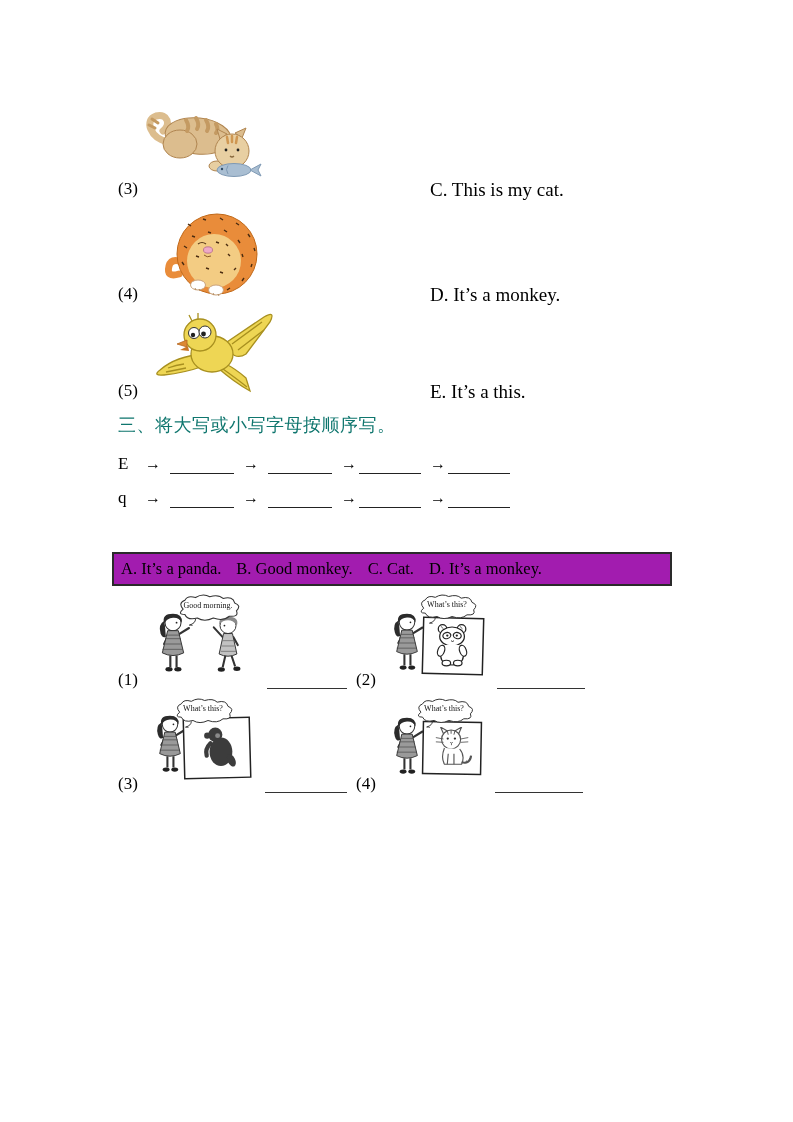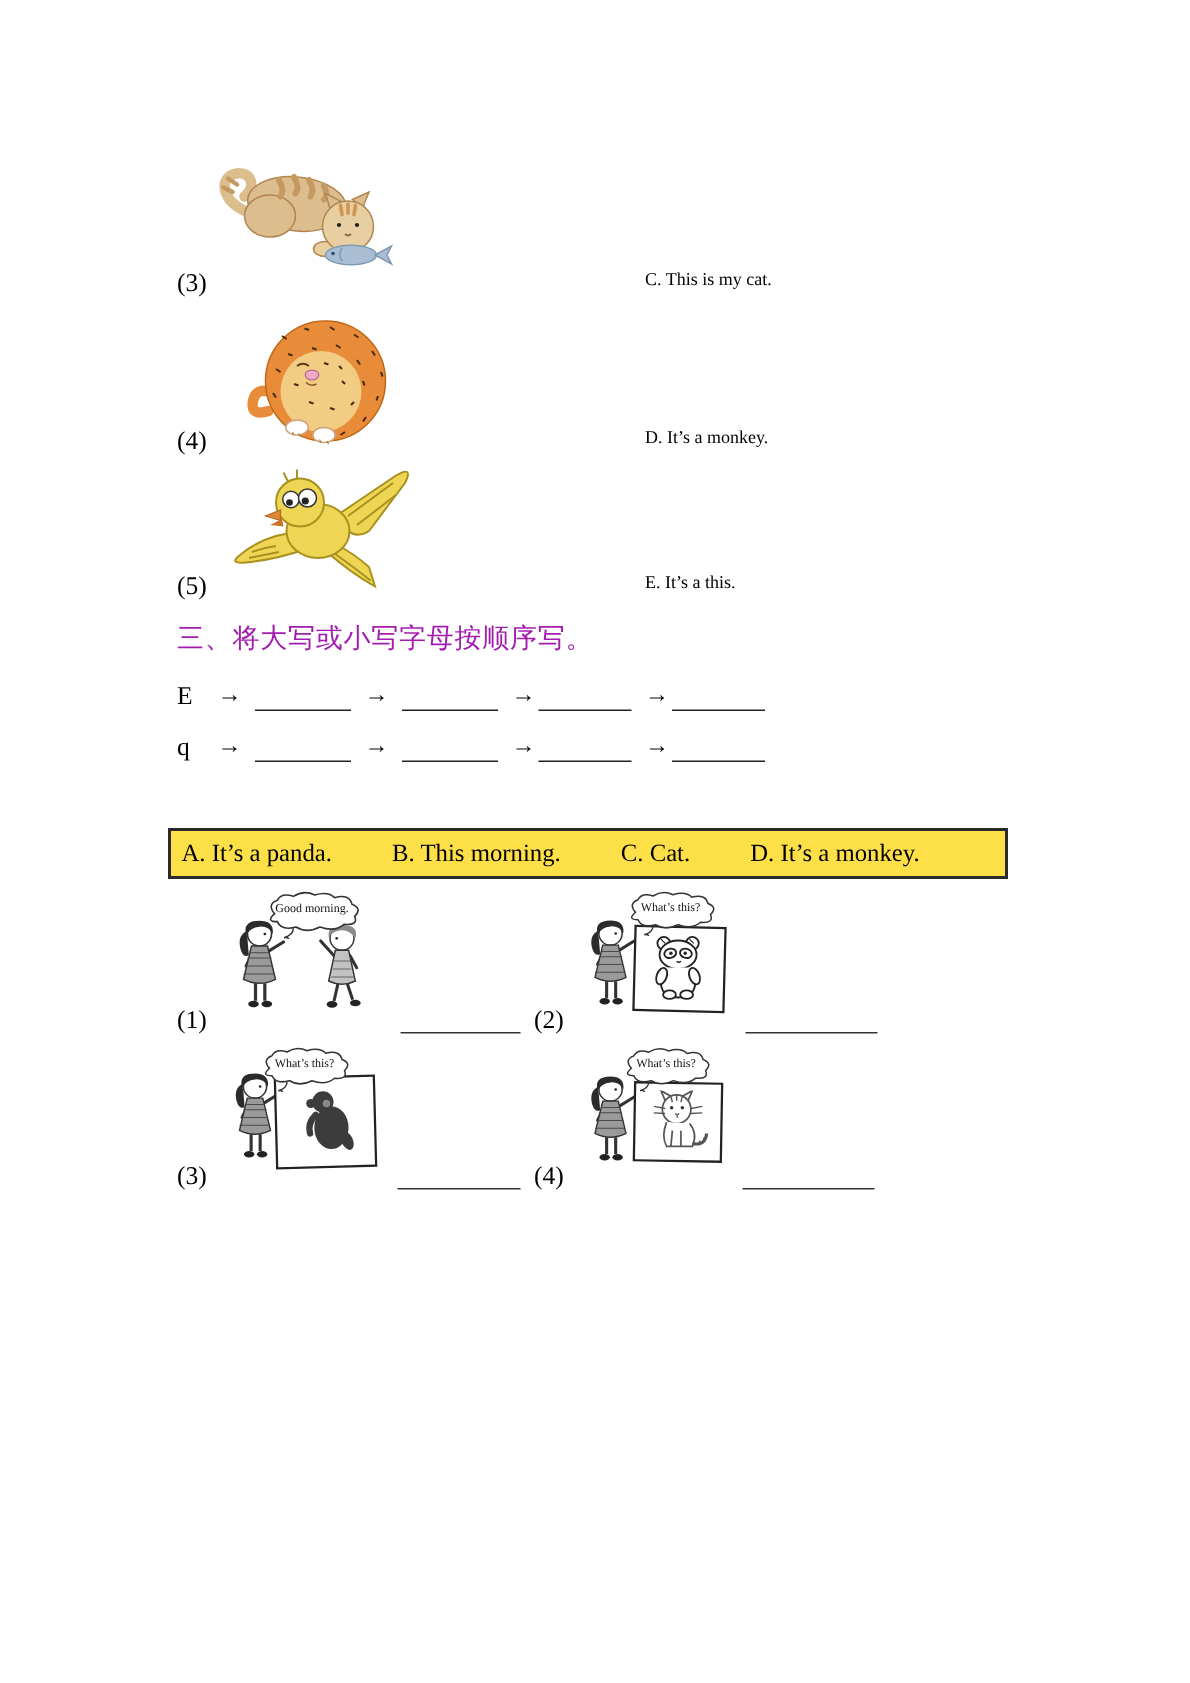--- a/index.html
+++ b/index.html
@@ -1,29 +1,29 @@
 <!DOCTYPE html>
 <html><head>
 <meta charset="utf-8">
 <style>
   html,body{margin:0;padding:0;background:#fff;}
   #page{position:relative;width:793px;height:1122px;background:#fff;overflow:hidden;
         font-family:"Liberation Serif",serif;color:#000;}
   .abs{position:absolute;}
   .num{font-size:17px;}
-  .answer{font-size:12px;}
-  .sec-title{font-family:"Liberation Sans",sans-serif;font-size:18px;color:#a21caf;letter-spacing:0.5px;}
+  .answer{font-size:19px;}
+  .sec-title{font-family:"Liberation Sans",sans-serif;font-size:18px;color:#0f766e;letter-spacing:0.5px;}
   .letter-row{position:absolute;left:118px;display:flex;align-items:flex-end;font-size:17px;height:20px;}
   .letter{display:inline-block;width:18px;}
   .arrow{margin:0 9px;font-size:16px;position:relative;top:-1px;}
   .arrow.tight{margin-right:2px;}
   .blank{display:inline-block;width:64px;border-bottom:1.2px solid #222;height:16px;}
   .blank.short{width:62px;}
   .opt-box{position:absolute;left:112px;top:552px;width:549px;height:30px;border:2px solid #2a2a2a;
-           display:flex;align-items:center;padding-left:7px;gap:40px;font-size:16.5px;background:#fde047;}
+           display:flex;align-items:center;padding-left:7px;gap:15px;font-size:16.5px;background:#a21caf;}
   .blank-line{position:absolute;height:1px;border-bottom:1.3px solid #333;}
   .scene{position:absolute;}
   .bubble-text{font-size:8px;font-family:"Liberation Serif",serif;fill:#111;}
   svg{overflow:visible;}
 </style>
 </head>
 <body>
 
 <svg width="0" height="0" style="position:absolute">
   <defs>
@@ -182,21 +182,21 @@
     <span class="blank"></span>
     <span class="arrow tight">→</span>
     <span class="blank short"></span>
     <span class="arrow tight">→</span>
     <span class="blank short"></span>
   </div>
 
 
   <div class="opt-box">
     <span>A. It’s a panda.</span>
-    <span>B. This morning.</span>
+    <span>B. Good monkey.</span>
     <span>C. Cat.</span>
     <span>D. It’s a monkey.</span>
   </div>
 
   <svg class="scene" style="left:148px;top:594px" width="110" height="86" viewBox="0 0 110 86">
     <use href="#sym-girl" x="4" y="18" width="42" height="64"></use>
     <use href="#sym-child" x="58" y="20" width="44" height="64"></use>
     <use href="#sym-bubble" x="24" y="0" width="72" height="32"></use>
     <text x="60" y="14" text-anchor="middle" class="bubble-text">Good morning.</text>
   </svg>

